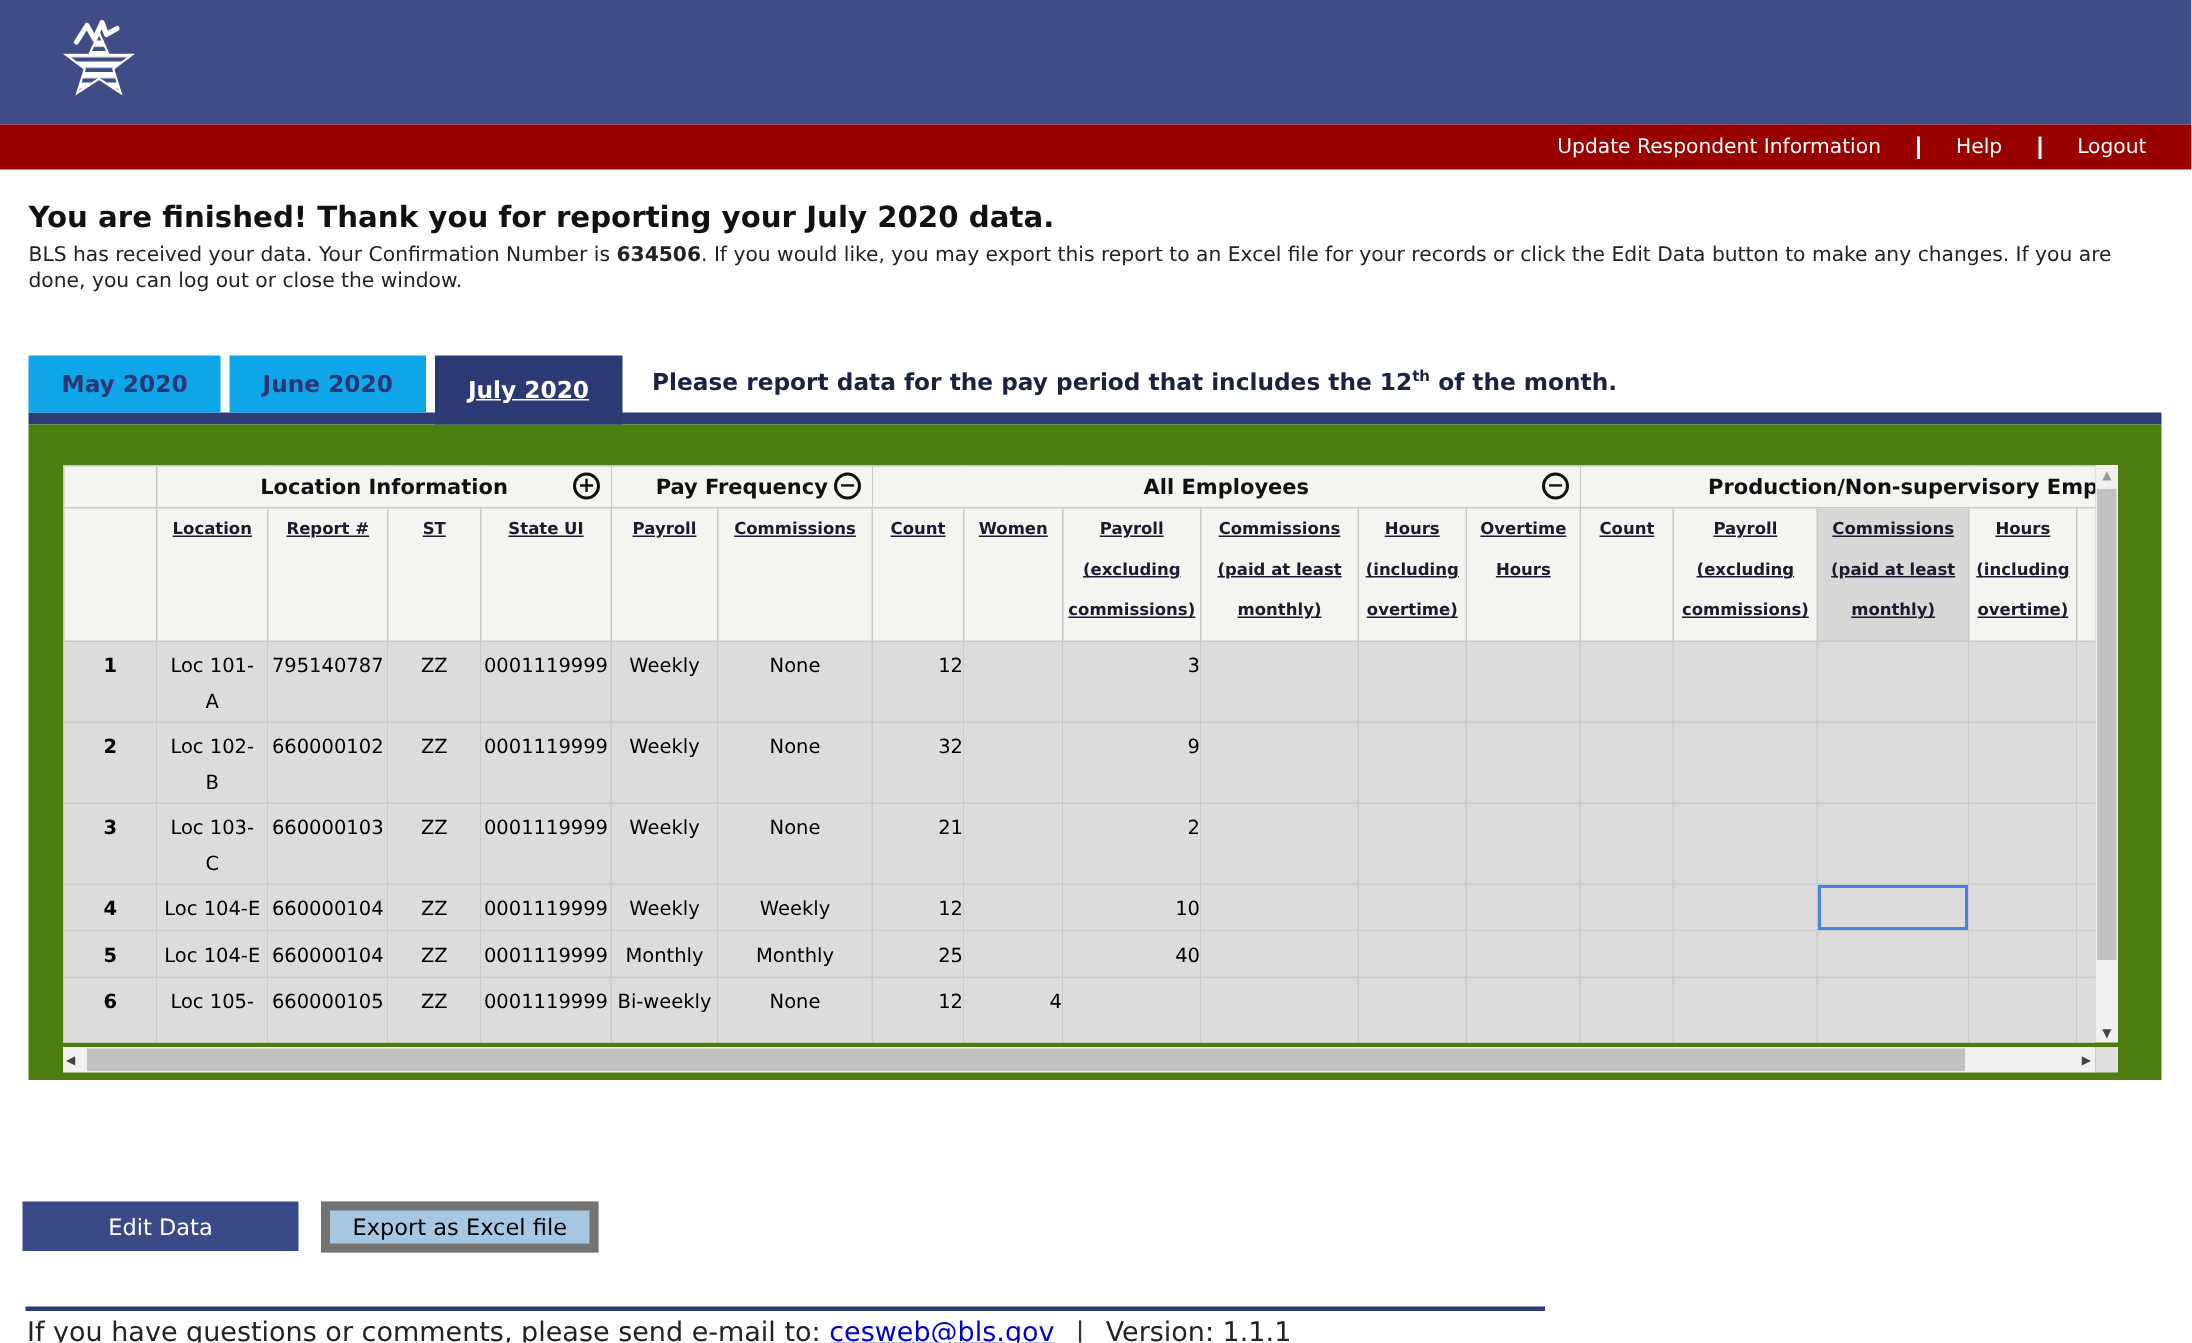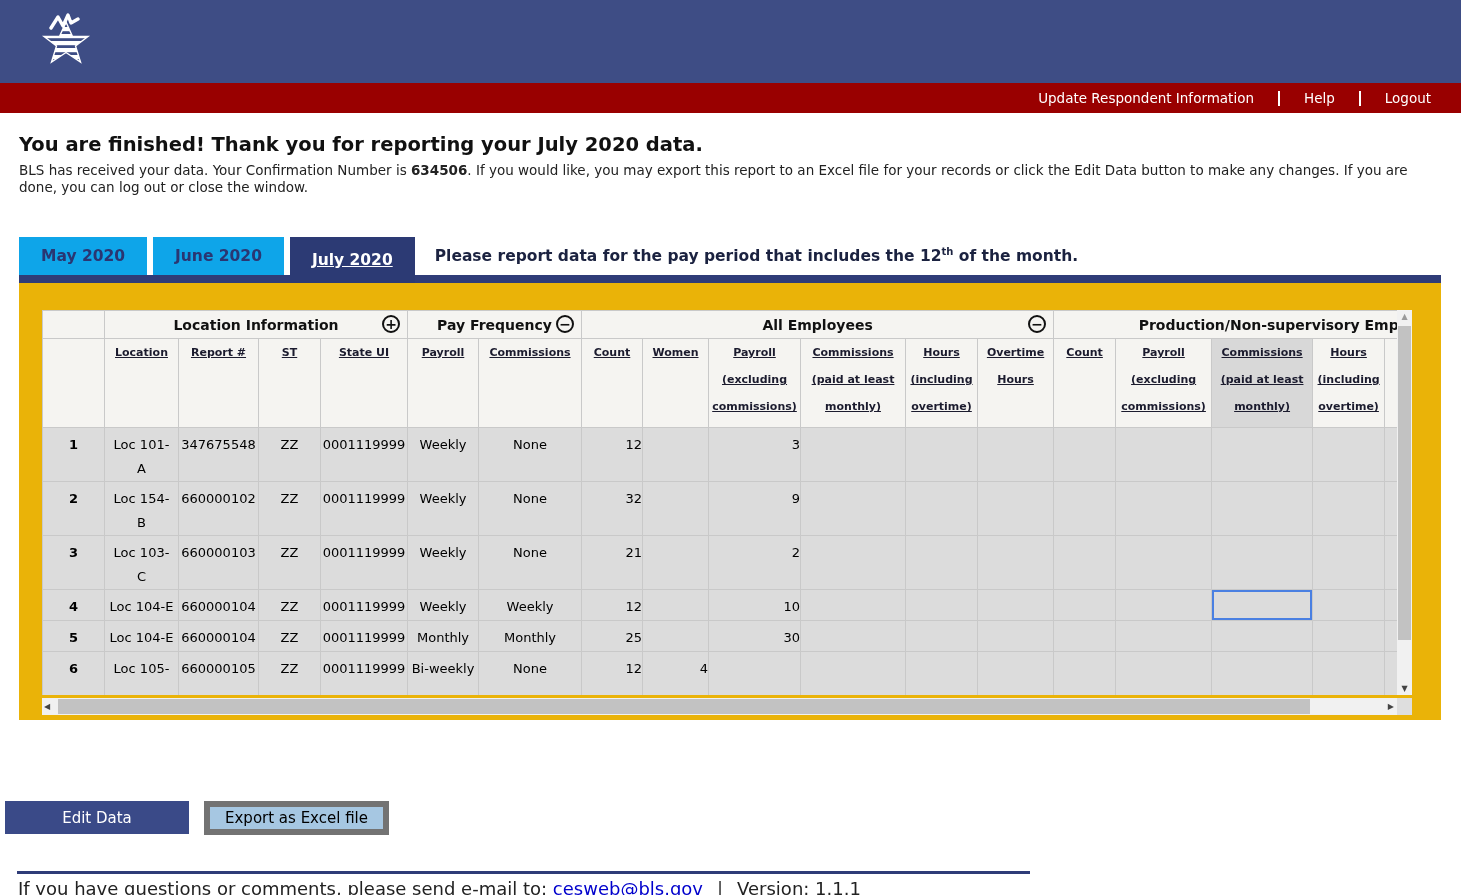--- a/index.html
+++ b/index.html
@@ -26,21 +26,21 @@
   
   .tab-row { margin-left:19px; margin-top:41px; height:38px; display:flex; align-items:flex-start; }
   .tab { height:38px; padding:0 22px; margin-right:6px; background:#0ea5e9; color:#2A3672;
     font-weight:bold; font-size:15.5px; display:flex; align-items:center; justify-content:center; cursor:pointer; }
   .tab.active { background:#2C3A74; color:#fff; height:46px; z-index:2; position:relative;text-decoration:underline; }
   .tab-instruction { margin-left:14px; padding-top:9px; font-weight:bold; font-size:15.5px; color:#1B2240; }
   .tab-instruction sup { font-size:10px; }
   .tab-bar { margin-left:19px; width:1422px; height:8px; background:#2F3C78; }
 
   
-  .panel { margin-left:19px; width:1422px; height:437px; background:#eab308; padding:27px 0 7px 23px; }
+  .panel { margin-left:19px; width:1422px; height:437px; background:#4d7c0f; padding:27px 0 7px 23px; }
   .grid-area { display:flex; }
   .grid-clip { width:1355px; height:385px; overflow:hidden; background:#F1F0EE; }
   table#grid { border-collapse:collapse; table-layout:fixed; width:1492px; }
   #grid th, #grid td { border:1px solid #C9C9C9; padding:0; overflow:hidden; }
   .group-row th { height:28px; background:#F5F4F1; font-size:14px; font-weight:bold; color:#111;
     text-align:center; position:relative; }
   .gicon { position:absolute; right:7px; top:4px; width:18px; height:18px; border:2px solid #111;
     border-radius:50%; font-size:14px; line-height:14px; text-align:center; font-weight:bold; color:#111; cursor:pointer; }
   .head-row th { height:89px; vertical-align:top; padding-top:8px; background:#F5F4F1; text-align:center; }
   .hline { display:block; text-decoration:underline; font-weight:bold; font-size:11px; line-height:27px; color:#1b1b2e; }
@@ -62,21 +62,21 @@
   .v-thumb { position:absolute; top:16px; left:1px; width:13px; height:314px; background:#C2C2C2; cursor:pointer; }
   .v-down { position:absolute; bottom:2px; left:0; width:15px; text-align:center; color:#444; cursor:pointer; }
   .hscroll-row { display:flex; margin-top:3px; }
   .hscroll { width:1355px; height:17px; background:#F1F1F1; position:relative; font-size:8px; color:#444; }
   .h-left { position:absolute; left:2px; top:4px; cursor:pointer; }
   .h-thumb { position:absolute; left:16px; top:1px; width:1252px; height:15px; background:#C2C2C2; cursor:pointer; }
   .h-right { position:absolute; right:3px; top:4px; cursor:pointer; }
   .corner { width:15px; height:17px; background:#DEDEDE; }
 
   
-  .buttons { margin:81px 0 0 5px; display:flex; }
+  .buttons { margin:81px 0 0 15px; display:flex; }
   .btn-edit { width:184px; height:33px; background:#3A4A88; color:#fff; border:none; font-size:15px;
     font-family:inherit; cursor:pointer; }
   .btn-export { width:185px; height:34px; background:#A6C7E2; color:#000; border:6px solid #737373;
     font-size:15px; font-family:inherit; margin-left:15px; cursor:pointer; }
 
   
   .footer { margin-top:36px; }
   .footer-rule { width:1013px; height:3px; background:#2F3C78; margin-left:17px; }
   .footer-text { margin:4px 0 0 18px; font-size:18px; color:#222; }
   .footer-text a { color:#0000CC; text-decoration:underline; cursor:pointer; }
@@ -222,21 +222,21 @@
             </tr>
           </thead>
           <tbody>
             <tr style="height: 53px;">
               <td class="rownum">1</td>
               <td class="cell c-center">
                 <div>Loc 101-</div>
                 <div>A</div>
               </td>
               <td class="cell c-center">
-                <div>347675548</div>
+                <div>795140787</div>
               </td>
               <td class="cell c-center">
                 <div>ZZ</div>
               </td>
               <td class="cell c-center">
                 <div>0001119999</div>
               </td>
               <td class="cell c-center">
                 <div>Weekly</div>
               </td>
@@ -273,21 +273,21 @@
               <td class="cell c-right">
                 <div></div>
               </td>
               <td class="cell c-right">
                 <div></div>
               </td>
             </tr>
             <tr style="height: 53px;">
               <td class="rownum">2</td>
               <td class="cell c-center">
-                <div>Loc 154-</div>
+                <div>Loc 102-</div>
                 <div>B</div>
               </td>
               <td class="cell c-center">
                 <div>660000102</div>
               </td>
               <td class="cell c-center">
                 <div>ZZ</div>
               </td>
               <td class="cell c-center">
                 <div>0001119999</div>
@@ -462,21 +462,21 @@
               <td class="cell c-center">
                 <div>Monthly</div>
               </td>
               <td class="cell c-right sep">
                 <div>25</div>
               </td>
               <td class="cell c-right">
                 <div></div>
               </td>
               <td class="cell c-right">
-                <div>30</div>
+                <div>40</div>
               </td>
               <td class="cell c-right">
                 <div></div>
               </td>
               <td class="cell c-right">
                 <div></div>
               </td>
               <td class="cell c-right">
                 <div></div>
               </td>

